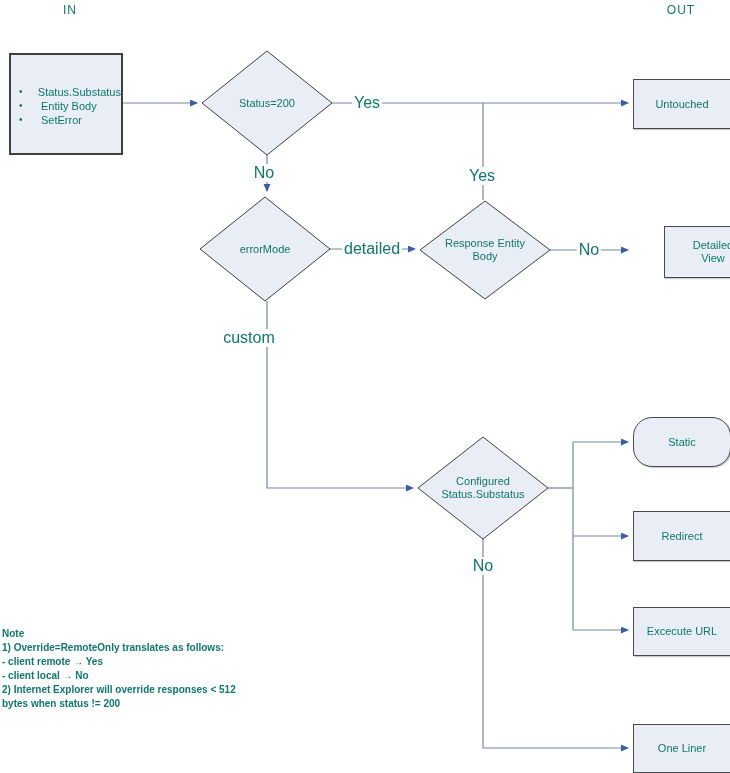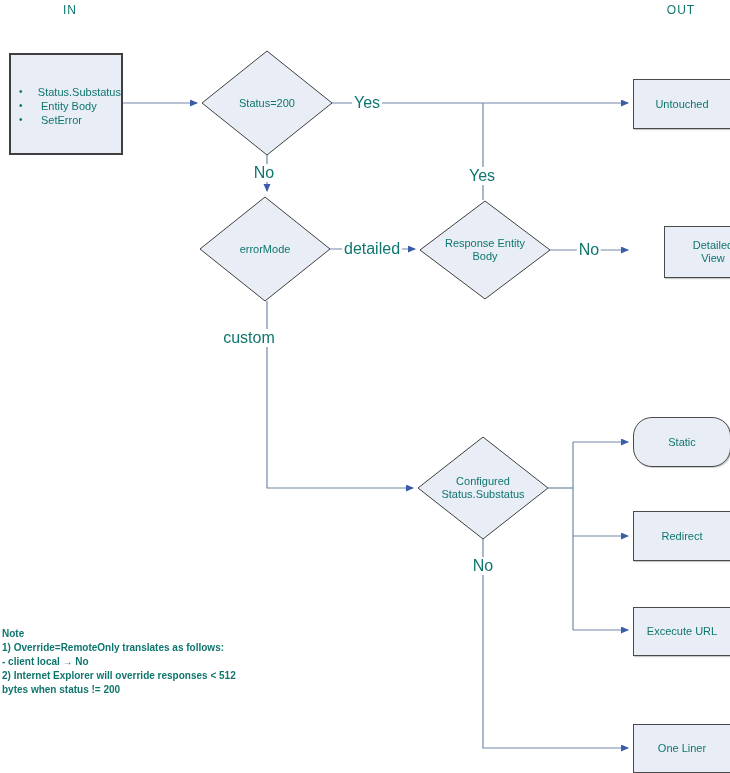--- a/index.html
+++ b/index.html
@@ -113,18 +113,19 @@
   <div class="elabel" style="left:264px;top:173px;">No</div>
   <div class="elabel" style="left:482px;top:176px;">Yes</div>
   <div class="elabel" style="left:372px;top:249px;">detailed</div>
   <div class="elabel" style="left:589px;top:250px;">No</div>
   <div class="elabel" style="left:249px;top:338px;">custom</div>
   <div class="elabel" style="left:483px;top:566px;">No</div>
 
   <div id="note">
     <div>Note</div>
     <div>1) Override=RemoteOnly translates as follows:</div>
+    <div>- client remote → Yes</div>
     <div>- client local → No</div>
     <div>2) Internet Explorer will override responses &lt; 512</div>
     <div>bytes when status != 200</div>
   </div>
 
 </div>
 
 </body></html>

